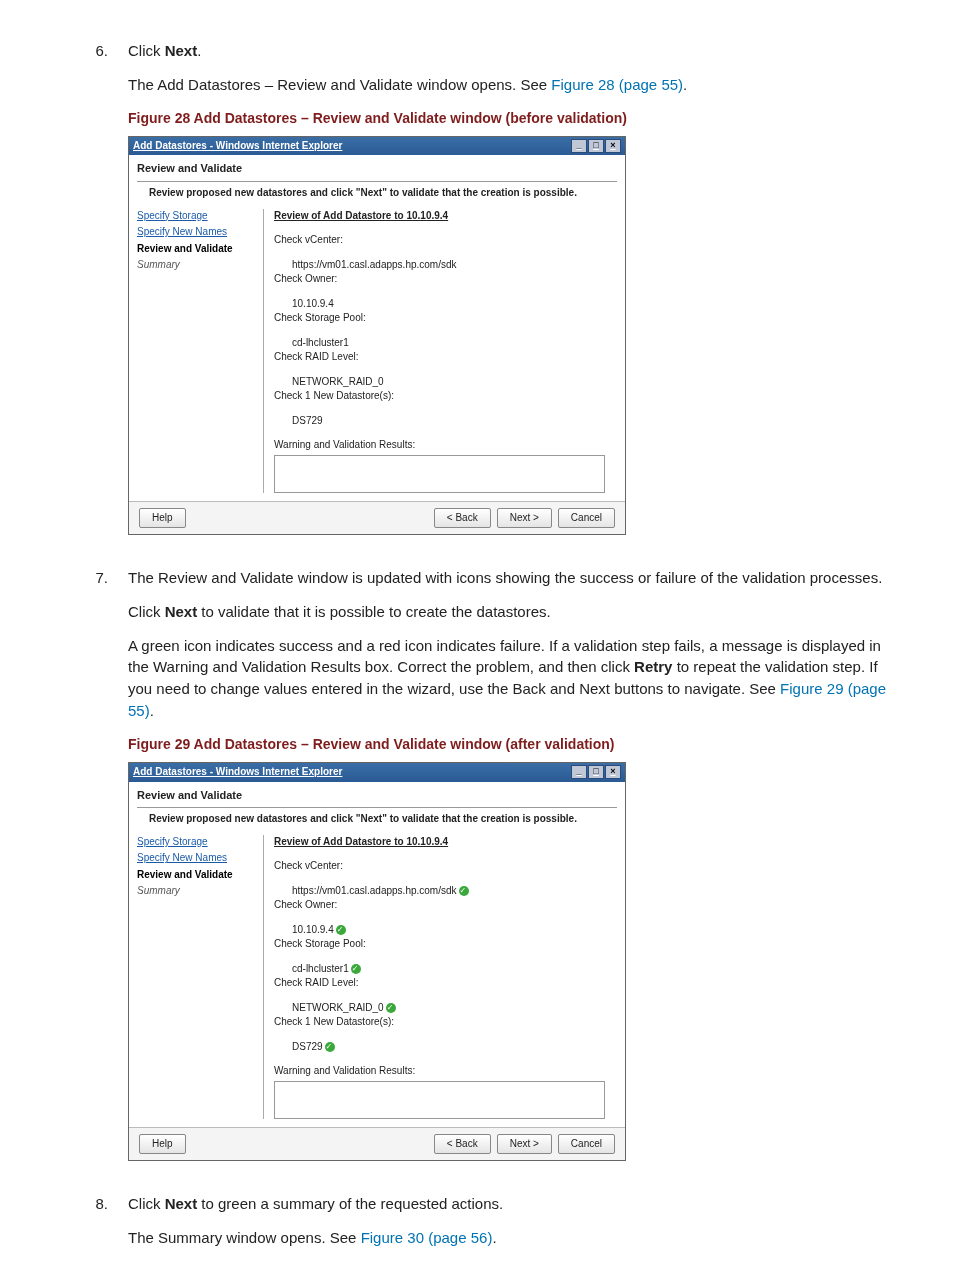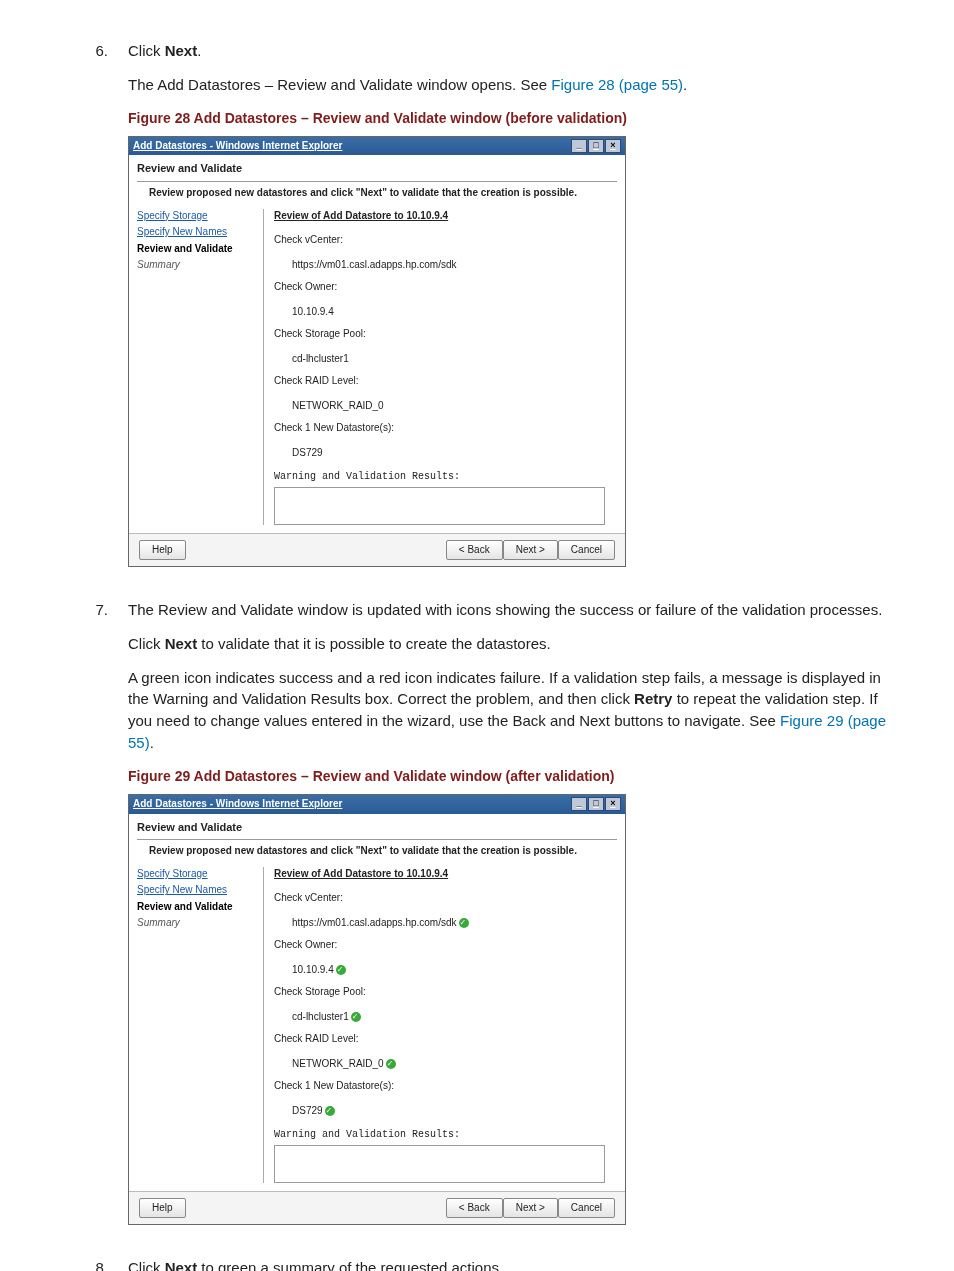--- a/index.html
+++ b/index.html
@@ -113,53 +113,53 @@
     flex: 1;
     border-left: 1px solid #aaa;
     padding-left: 10px;
     font-size: 10px;
   }
   .review .rtitle {
     font-weight: bold;
     text-decoration: underline;
     margin-bottom: 10px;
   }
-  .review .chk { margin-top: 8px; }
+  .review .chk { margin-top: 0; }
   .review .val { padding-left: 18px; margin-top: 10px; }
   .review .valrow { display: flex; align-items: center; gap: 2px; }
   .okicon {
     display: inline-block;
     width: 10px; height: 10px;
     border-radius: 50%;
     background: #3aa83a;
     position: relative;
   }
   .okicon::after {
     content: "✓";
     color: #fff;
     font-size: 8px;
     position: absolute;
     left: 1px; top: -1px;
   }
-  .review .warnlbl { margin-top: 10px; font-family: Liberation Mono, monospace; }
+  .review .warnlbl { margin-top: 10px; }
   .review .warnbox {
     border: 1px solid #999;
     height: 36px;
     margin-top: 2px;
     width: 96%;
   }
   .btnbar {
     display: flex;
     justify-content: space-between;
     padding: 6px 10px;
     border-top: 1px solid #bbb;
     background: #f4f4f4;
     text-align: right;
   }
-  .btnbar .right { display: flex; }
+  .btnbar .right { display: flex; gap: 6px; }
   .uibtn {
     font-size: 10px;
     padding: 2px 12px;
     border: 1px solid #888;
     background: linear-gradient(#fff,#e4e4e4);
     border-radius: 2px;
   }
 
   .footer {
     display: flex;

